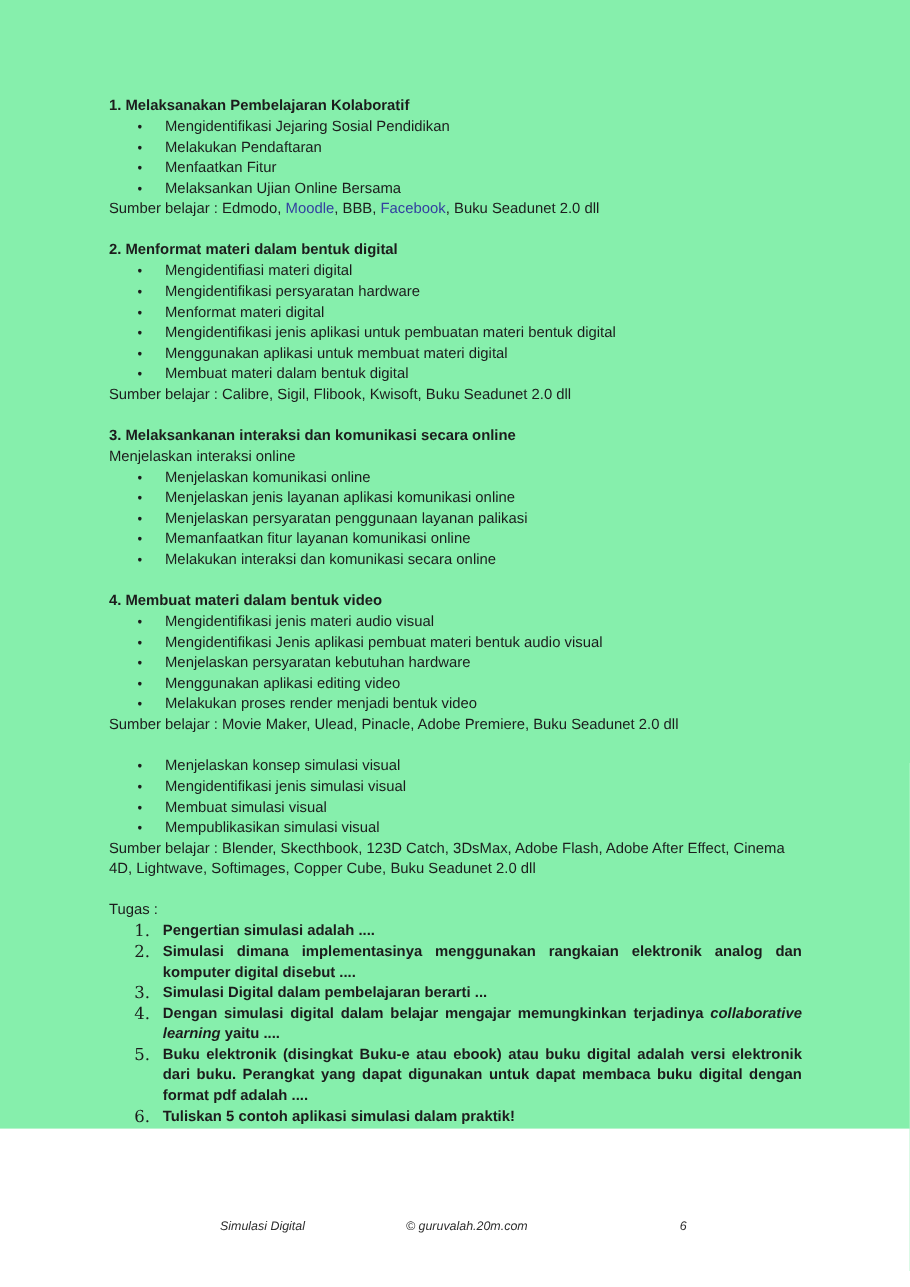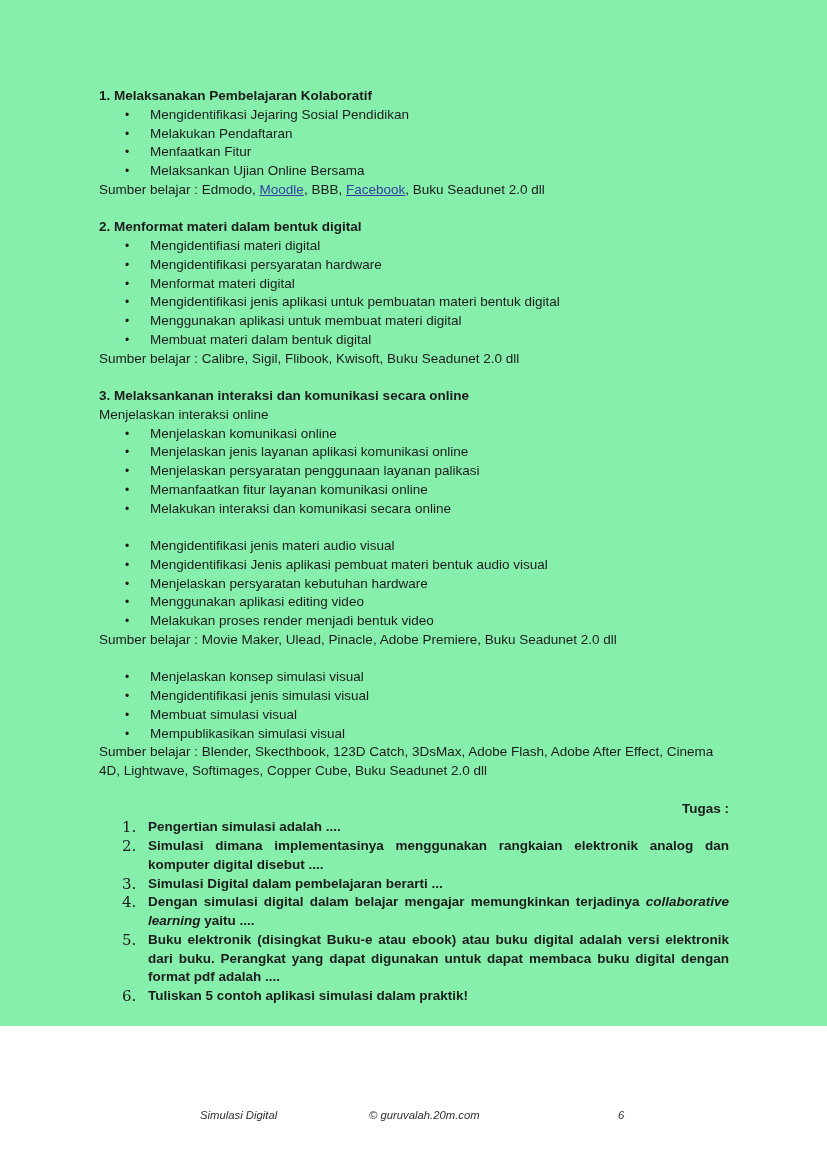--- a/index.html
+++ b/index.html
@@ -23,23 +23,23 @@
   ul.bullets{list-style:none;margin:0;padding:0;}
   ul.bullets.gap-top{margin-top:18.75px;}
   ul.bullets li{display:flex;}
   ul.bullets .b{
     width:25px;flex:0 0 25px;margin-left:26px;text-align:left;
     font-size:12px;line-height:18.75px;
   }
   ul.bullets .bt{flex:1;}
   .sumber{}
   a.link, .link{
-    color:#3340A0;text-decoration:underline;cursor:pointer;
-  }
-  .tugas-title{font-weight:bold;text-align:right;margin-top:18.75px;}
+    color:#3340A0;cursor:pointer;
+  }
+  .tugas-title{font-weight:normal;text-align:left;margin-top:18.75px;}
   ol.tasks{list-style:none;margin:0;padding:0;}
   ol.tasks li{display:flex;}
   ol.tasks .num{
     flex:0 0 26px;width:26px;margin-left:23px;
     font-family:"DejaVu Serif",serif;font-size:15px;line-height:18.75px;
     text-align:left;
   }
   ol.tasks .tt{flex:1;text-align:justify;font-weight:bold;}
   .italic{font-style:italic;}
   .footer{
@@ -129,20 +129,21 @@
               <span class="b">•</span>
               <span class="bt">Memanfaatkan fitur layanan komunikasi online</span>
             </li>
             <li>
               <span class="b">•</span>
               <span class="bt">Melakukan interaksi dan komunikasi secara online</span>
             </li>
           </ul>
         </section>
         <section class="section">
+          <div class="heading">4. Membuat materi dalam bentuk video</div>
           <ul class="bullets">
             <li>
               <span class="b">•</span>
               <span class="bt">Mengidentifikasi jenis materi audio visual</span>
             </li>
             <li>
               <span class="b">•</span>
               <span class="bt">Mengidentifikasi Jenis aplikasi pembuat materi bentuk audio visual</span>
             </li>
             <li>

